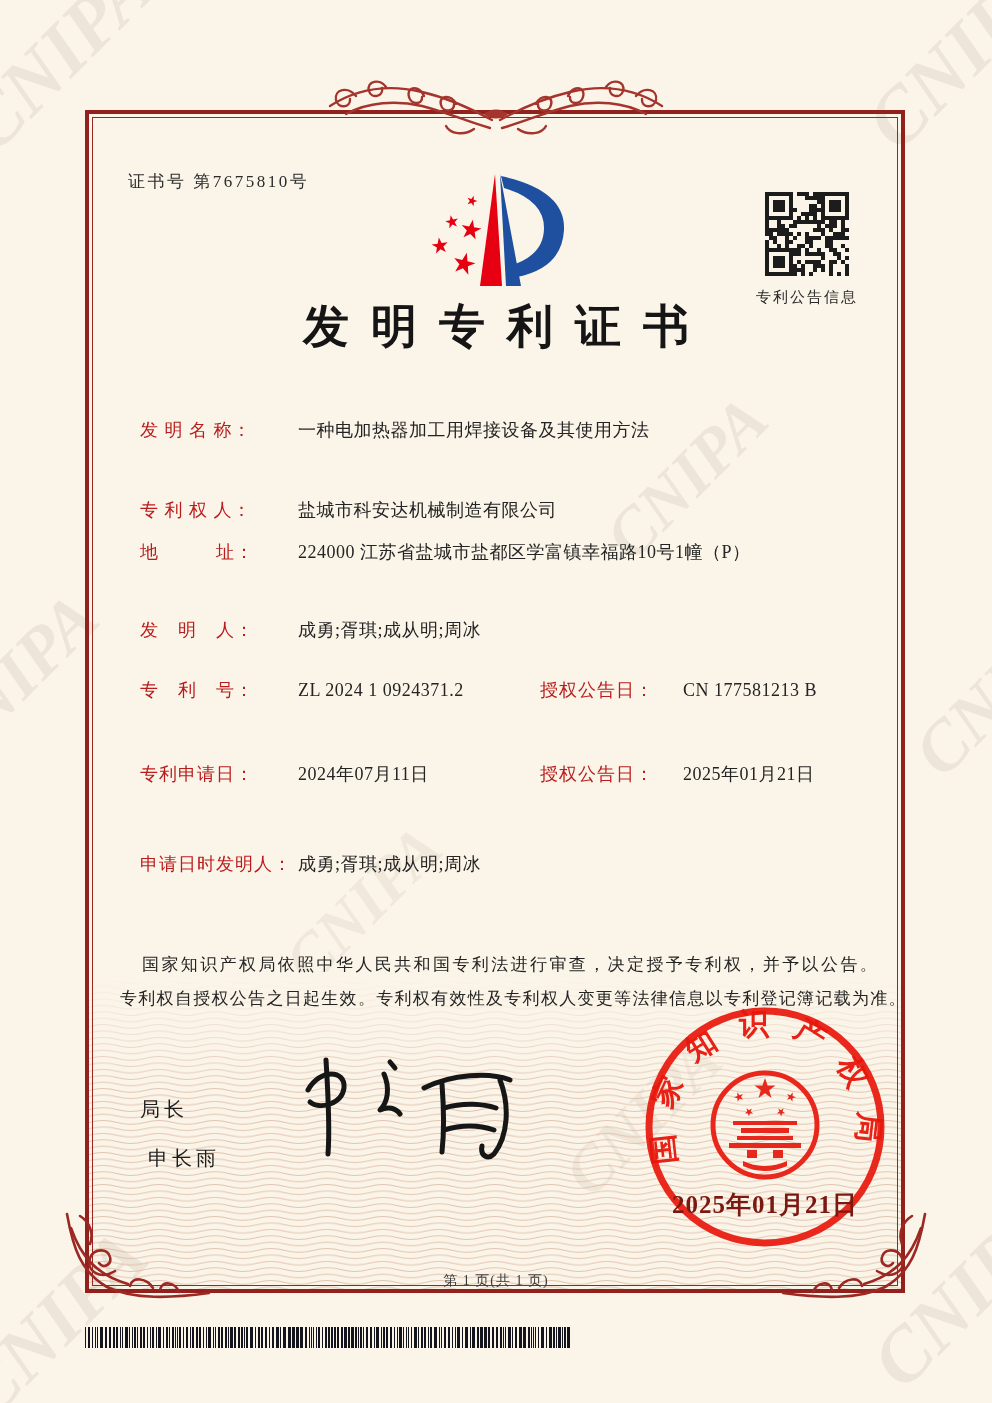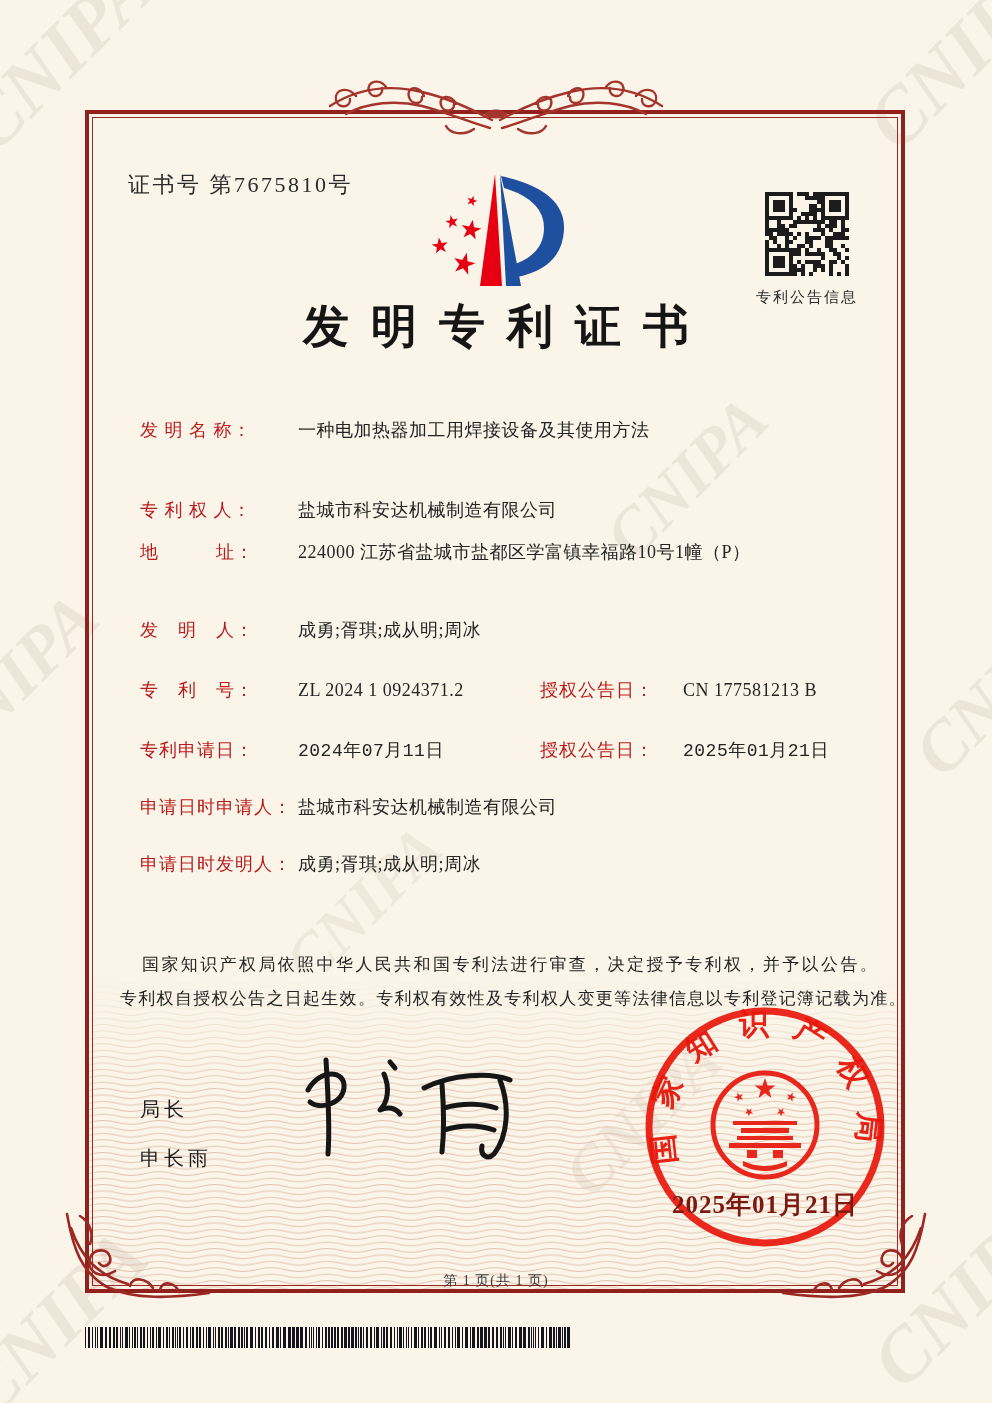--- a/index.html
+++ b/index.html
@@ -46,21 +46,21 @@
     position:absolute;left:3px;top:3px;right:3px;bottom:3px;
     border:1px solid #9b2723;
   }
   .ornament{position:absolute;z-index:3;pointer-events:none;}
   .orn-top{left:324px;top:74px;}
   .orn-bl{left:62px;top:1210px;}
   .orn-br{left:780px;top:1210px;transform:scaleX(-1);}
   
   .cert-no{
     position:absolute;left:128px;top:170px;z-index:4;
-    font-size:22px;letter-spacing:2.5px;color:#2b2b2b;
+    font-size:17px;letter-spacing:2.5px;color:#2b2b2b;
   }
   .logo{position:absolute;left:424px;top:170px;z-index:4;}
   .qr-wrap{position:absolute;left:756px;top:192px;z-index:4;text-align:center;}
   .qr-label{
     margin-top:8px;font-size:15px;letter-spacing:2px;color:#2b2b2b;
   }
   .title{
     position:absolute;left:0;right:0;top:296px;z-index:4;
     text-align:center;font-size:46px;font-weight:bold;
     letter-spacing:22px;text-indent:22px;color:#151515;
@@ -69,40 +69,40 @@
   .row{position:absolute;left:140px;z-index:4;font-size:18px;white-space:nowrap;}
   .flabel{display:inline-block;width:158px;letter-spacing:1px;color:#b91c1c;}
   .fvalue{letter-spacing:0.5px;color:#242424;}
   .col2{position:absolute;left:400px;top:0;}
   .col2 .flabel{width:143px;}
   .row-r1{top:418px;}
   .row-r2{top:498px;}
   .row-r3{top:540px;}
   .row-r4{top:618px;}
   .row-r5{top:678px;}
-  .row-r6{top:738px;font-family:Liberation Mono, monospace;}
+  .row-r6{top:762px;}
   .row-r7{top:795px;}
   .row-r8{top:852px;}
   
   .statement-line1{
     position:absolute;left:142px;top:953px;z-index:4;
     font-size:17px;letter-spacing:2.4px;color:#242424;white-space:nowrap;
   }
   .statement-line2{
     position:absolute;left:120px;top:987px;z-index:4;
     font-size:17px;letter-spacing:1.3px;color:#242424;white-space:nowrap;
   }
   
   .sig-title{
     position:absolute;left:140px;top:1096px;z-index:4;
     font-family:"Liberation Sans","DejaVu Sans",sans-serif;
     font-size:20px;letter-spacing:4px;color:#1d1d1d;
   }
   .sig-name{
-    position:absolute;left:140px;top:1145px;z-index:4;
+    position:absolute;left:148px;top:1145px;z-index:4;
     font-family:"Liberation Sans","DejaVu Sans",sans-serif;
     font-size:20px;letter-spacing:4px;color:#1d1d1d;
   }
   .sig-script{position:absolute;left:292px;top:1050px;z-index:4;}
   
   .seal{position:absolute;left:635px;top:1005px;z-index:5;}
   .seal-date{
     position:absolute;left:640px;top:1188px;width:250px;z-index:6;
     text-align:center;font-size:25px;font-weight:bold;
     letter-spacing:1px;color:#7c1812;
@@ -468,23 +468,20 @@
     <span class="col2">
       <span class="flabel">授权公告日：</span><span class="fvalue">CN 177581213 B</span>
     </span>
   </div>
   <div class="row row-r6">
     <span class="flabel">专利申请日：</span><span class="fvalue">2024年07月11日</span>
     <span class="col2">
       <span class="flabel">授权公告日：</span><span class="fvalue">2025年01月21日</span>
     </span>
   </div>
-  <div class="row row-r7">
-    <span class="flabel">申请日时申请人：</span><span class="fvalue">盐城市科安达机械制造有限公司</span>
-  </div>
   <div class="row row-r8">
     <span class="flabel">申请日时发明人：</span><span class="fvalue">成勇;胥琪;成从明;周冰</span>
   </div>
 
   <div class="statement-line1">国家知识产权局依照中华人民共和国专利法进行审查，决定授予专利权，并予以公告。</div>
   <div class="statement-line2">专利权自授权公告之日起生效。专利权有效性及专利权人变更等法律信息以专利登记簿记载为准。</div>
 
   <div class="sig-title">局长</div>
   <div class="sig-name">申长雨</div>
   <svg class="sig-script" width="240" height="118" viewBox="0 0 240 118">

